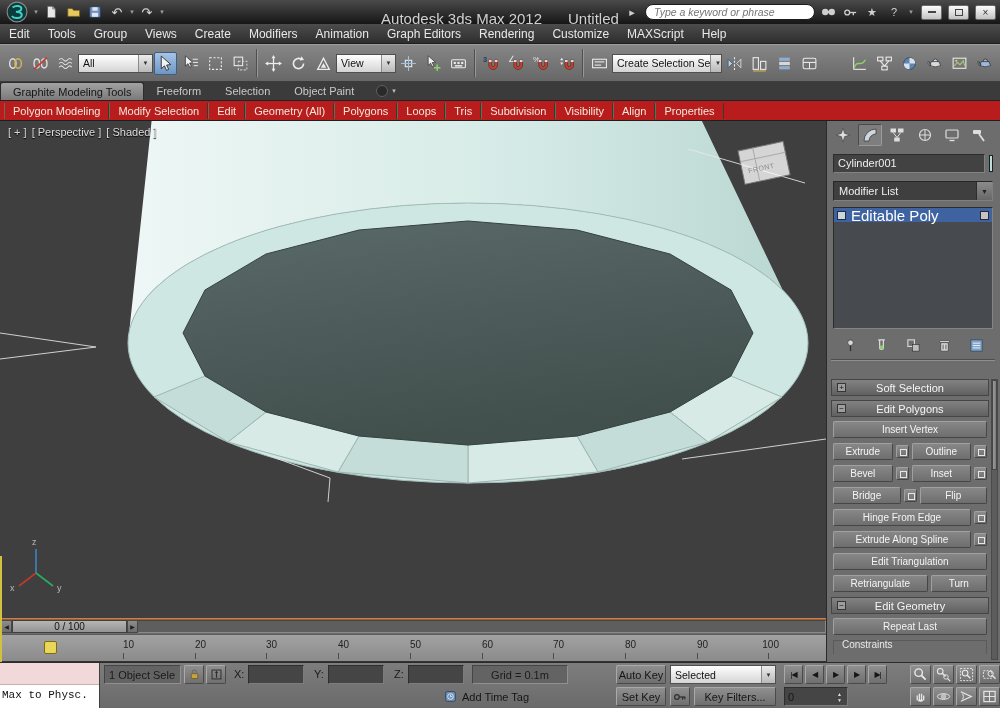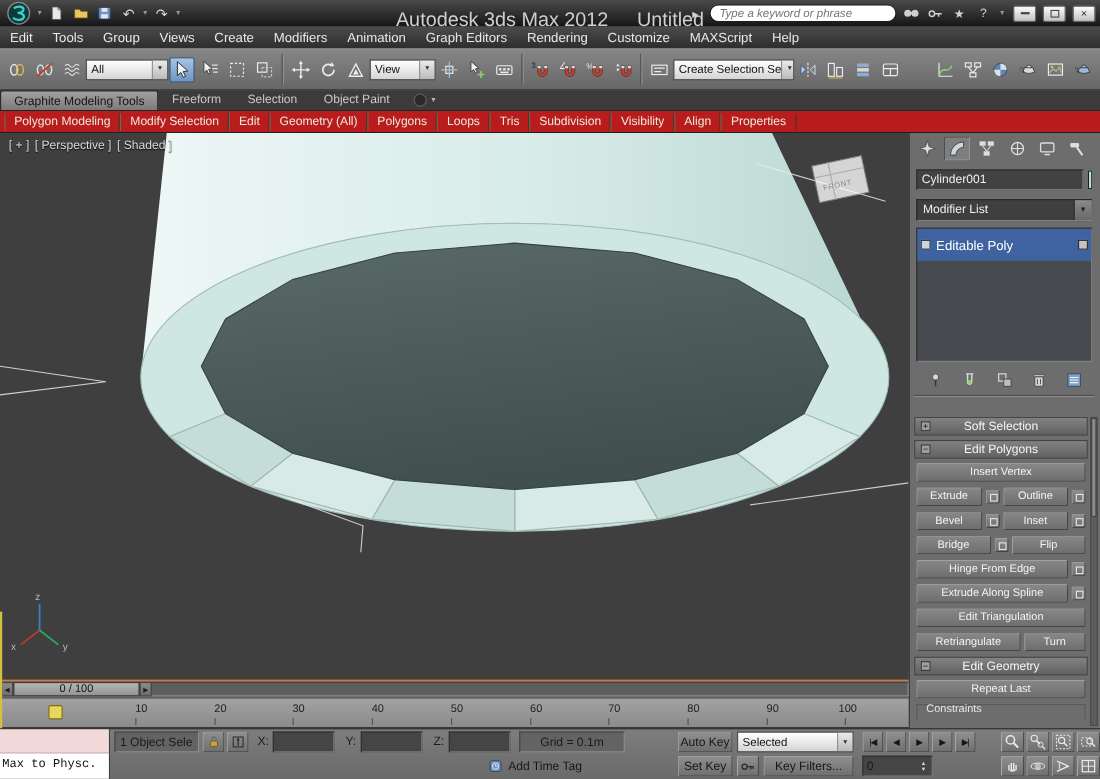--- a/index.html
+++ b/index.html
@@ -7,21 +7,21 @@
 body{position:relative;font-family:"Liberation Sans",sans-serif;font-size:11px;background:#6e6e6e;color:#1c1c1c}
 .abs{position:absolute}
 .raised{background:linear-gradient(#8f8f8f,#6f6f6f);border:1px solid;border-color:#a9a9a9 #4a4a4a #4a4a4a #a9a9a9;border-radius:2px}
 .sunken{background:#636363;border:1px solid;border-color:#454545 #909090 #909090 #454545}
 .df{background:#454545;border:1px solid;border-color:#2e2e2e #7d7d7d #7d7d7d #2e2e2e;color:#efefef}
 
 #titlebar{left:0;top:0;width:1000px;height:24px;background:linear-gradient(#4a4a4a,#161616);display:flex;align-items:center;color:#cfcfcf;z-index:5}
 #logo{width:30px;height:22px;margin-left:2px}
 .qa{width:20px;height:18px;margin:0 1px;display:flex;align-items:center;justify-content:center;border-radius:2px;color:#d8d8d8;font-size:13px}
 .qacaret{width:8px;color:#9a9a9a;font-size:7px;display:flex;align-items:center;justify-content:center}
-#titletext{position:absolute;left:0;right:0;top:0;height:36px;display:flex;align-items:center;justify-content:center;gap:26px;color:#cfcfcf;font-size:18px;pointer-events:none}
+#titletext{position:absolute;left:0;right:0;top:0;height:36px;display:flex;align-items:center;justify-content:center;gap:26px;color:#cfcfcf;font-size:15px;pointer-events:none}
 #searchwrap{margin-left:auto;display:flex;align-items:center;gap:4px;margin-right:4px}
 #searchbox{width:170px;height:16px;background:#fff;border:1px solid #1c1c1c;border-radius:8px;font-style:italic;color:#8a8a8a;font-size:10.5px;padding:0 8px;font-family:"Liberation Sans",sans-serif}
 .tbico{width:18px;height:16px;display:flex;align-items:center;justify-content:center;color:#d0d0d0;font-size:11px}
 .winbtn{width:21px;height:15px;background:linear-gradient(#fdfdfd,#c2c2c2);border:1px solid #6a6a6a;border-radius:2px;margin-left:2px;display:flex;align-items:center;justify-content:center;color:#333;font-size:10px}
 .winbar{width:8px;height:2px;background:#444}
 .winbox{width:8px;height:7px;border:1.5px solid #444}
 
 #menubar{left:0;top:24px;width:1000px;height:20px;background:linear-gradient(#4c4c4c,#2e2e2e);display:flex;align-items:center;color:#e8e8e8;font-size:12px;border-bottom:1px solid #1d1d1d}
 .menu{padding:0 9px;height:100%;display:flex;align-items:center}
 
@@ -44,21 +44,21 @@
 #cpanel{left:826px;top:121px;width:174px;height:541px;background:#6d6d6d;border-left:1px solid #2a2a2a}
 #cp-tabs{position:absolute;left:2px;top:2px;width:164px;height:24px;display:flex;justify-content:space-around;align-items:center}
 .cptab{width:24px;height:22px;display:flex;align-items:center;justify-content:center;border-radius:2px}
 .cptab.active{background:#7e7e7e;border:1px solid;border-color:#4a4a4a #9b9b9b #9b9b9b #4a4a4a}
 #cp-name{position:absolute;left:6px;top:32px;width:160px;height:20px;display:flex;gap:4px;align-items:center}
 #objname{flex:1;height:19px;background:#424242;border:1px solid;border-color:#2c2c2c #828282 #828282 #2c2c2c;color:#f0f0f0;font-size:11px;padding:0 4px;font-family:"Liberation Sans",sans-serif}
 #objcolor{width:17px;height:17px;background:#b9dfdc;border:1px solid #1e1e1e}
 #cp-modlist{position:absolute;left:6px;top:60px;width:160px;height:20px;background:#3f3f3f;border:1px solid;border-color:#272727 #808080 #808080 #272727;color:#efefef;display:flex;align-items:center;justify-content:space-between;padding-left:5px;font-size:11px}
 #cp-modlist .ddarr{width:16px;height:100%;background:linear-gradient(#8b8b8b,#686868);border-left:1px solid #2d2d2d;display:flex;align-items:center;justify-content:center;font-size:7px;color:#222}
 #cp-stack{position:absolute;left:6px;top:86px;width:160px;height:122px;background:#474b4f;border:1px solid;border-color:#2c2c2c #858585 #858585 #2c2c2c}
-#stackrow{height:29px;background:#3f63a0;display:flex;align-items:center;color:#fff;font-size:12px;gap:5px;padding:0 3px}
+#stackrow{height:14px;background:#3f63a0;display:flex;align-items:center;color:#fff;font-size:15px;gap:5px;padding:0 3px}
 .stackico{width:9px;height:9px;background:#cfd6da;border:1px solid #1d2f45}
 .stacksq{width:9px;height:9px;background:#c4c4c4;border:1px solid #2a2a2a;margin-left:auto}
 #cp-stacktools{position:absolute;left:6px;top:214px;width:160px;height:20px;display:flex;justify-content:space-between;align-items:center;padding:0 6px}
 .stool{width:22px;height:18px;display:flex;align-items:center;justify-content:center;border-radius:2px}
 #cp-div{position:absolute;left:4px;top:238px;width:164px;border-top:1px solid #4e4e4e;border-bottom:1px solid #8e8e8e}
 #cp-rollouts{position:absolute;left:4px;top:258px;width:158px;bottom:0;overflow:hidden}
 .rollhdr{height:17px;margin:0 0 4px 0;background:linear-gradient(#828282,#616161);border:1px solid #454545;display:flex;align-items:center;color:#f5f5f5;font-size:11px}
 .pm{width:9px;height:9px;background:#9e9e9e;border:1px solid #353535;color:#111;font-size:8px;line-height:7px;text-align:center;margin:0 5px}
 .rolltitle{flex:1;text-align:center;margin-right:19px}
 .rbrow{display:flex;gap:3px;margin:0 2px 5px 2px;align-items:center}

